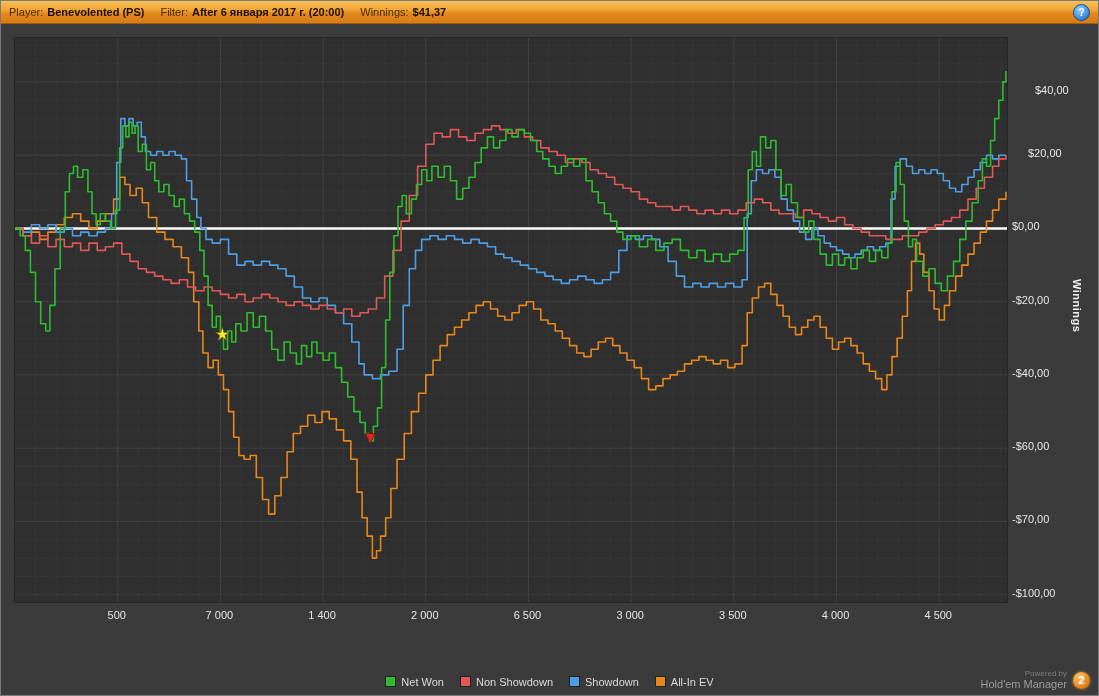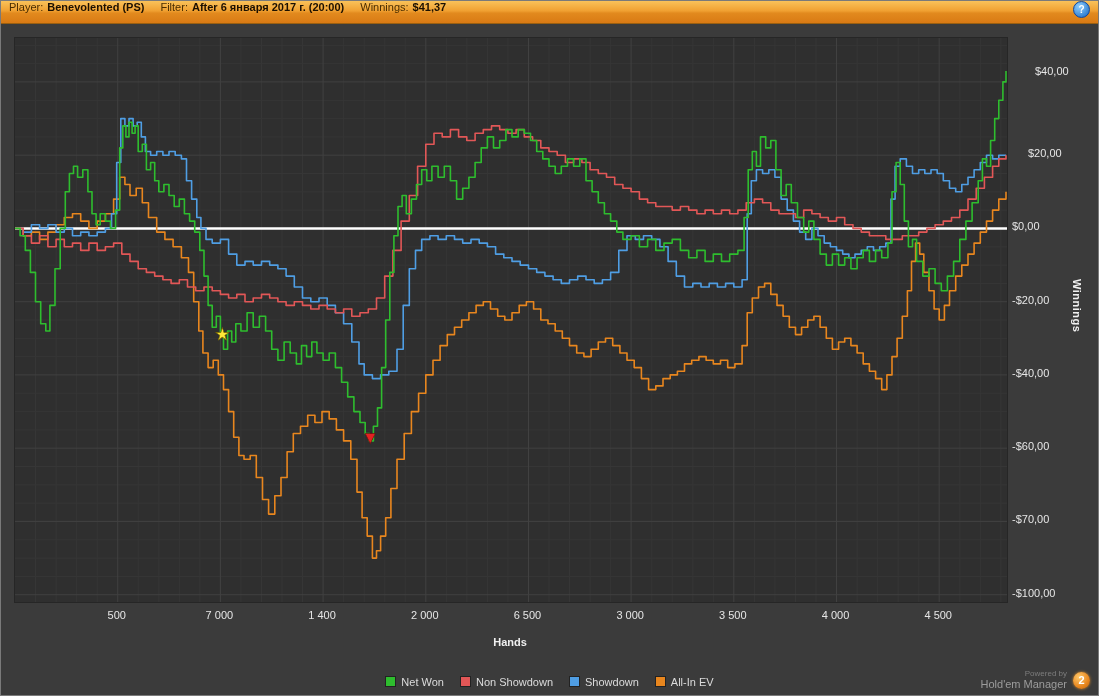--- a/index.html
+++ b/index.html
@@ -6,21 +6,21 @@
   .window{
     position:relative;width:1099px;height:696px;box-sizing:border-box;
     background:#3b3b3b;border:1px solid #7a7a7a;overflow:hidden;
     font-family:"Liberation Sans",sans-serif;
   }
   
   .topbar{
     position:absolute;top:0;left:0;right:0;height:23px;
     background:linear-gradient(#f9c25a,#f0a031 45%,#e28a1e 55%,#d97a14);
     border-bottom:1px solid #9a5f10;
-    display:flex;padding:0 8px;box-sizing:border-box;
+    display:flex;align-items:center;padding:0 8px;box-sizing:border-box;
     font-size:11px;color:#4a2d00;white-space:nowrap;
   }
   .tb-label{margin-right:4px;}
   .tb-value{font-weight:bold;color:#1c1000;margin-right:16px;}
   .topbar .spacer{flex:1;}
   .help-icon{
     width:15px;height:15px;border-radius:50%;
     background:radial-gradient(circle at 35% 30%,#8fd0ff,#1565c0);
     color:#fff;font-weight:bold;font-size:10px;line-height:15px;text-align:center;
     border:1px solid #0d47a1;cursor:pointer;
@@ -170,21 +170,21 @@
           <path d="M0.0 190.4L8.2 190.4L8.2 197.8L16.4 197.8L16.4 194.1L24.6 194.1L24.6 201.4L32.9 201.4L32.9 194.1L41.1 194.1L41.1 186.8L49.3 186.8L49.3 179.5L57.5 179.5L57.5 175.8L65.7 175.8L65.7 183.1L73.9 183.1L73.9 190.4L82.2 190.4L82.2 183.1L90.4 183.1L90.4 175.8L98.6 175.8L98.6 161.1L104.7 161.1L104.7 139.2L109.9 139.2L109.9 146.5L115.0 146.5L115.0 157.5L121.2 157.5L121.2 150.2L127.3 150.2L127.3 164.8L133.5 164.8L133.5 179.5L141.7 179.5L141.7 194.1L149.9 194.1L149.9 201.4L158.1 201.4L158.1 208.8L166.4 208.8L166.4 219.7L173.5 219.7L173.5 234.4L178.7 234.4L178.7 263.7L183.8 263.7L183.8 293.0L187.9 293.0L187.9 315.0L193.1 315.0L193.1 329.6L198.2 329.6L198.2 322.3L203.3 322.3L203.3 336.9L208.5 336.9L208.5 351.6L213.6 351.6L213.6 373.6L218.7 373.6L218.7 399.2L223.9 399.2L223.9 417.5L229.0 417.5L229.0 421.2L235.2 421.2L235.2 417.5L241.3 417.5L241.3 439.5L247.5 439.5L247.5 461.5L253.6 461.5L253.6 476.1L259.8 476.1L259.8 457.8L266.0 457.8L266.0 439.5L272.1 439.5L272.1 413.8L278.3 413.8L278.3 395.5L285.5 395.5L285.5 388.2L292.7 388.2L292.7 377.2L299.9 377.2L299.9 384.5L307.0 384.5L307.0 373.6L314.2 373.6L314.2 380.9L321.4 380.9L321.4 391.9L328.6 391.9L328.6 402.9L335.8 402.9L335.8 421.2L342.0 421.2L342.0 454.1L347.1 454.1L347.1 479.8L352.2 479.8L352.2 498.1L357.4 498.1L357.4 520.1L361.5 520.1L361.5 512.7L365.6 512.7L365.6 498.1L370.7 498.1L370.7 479.8L375.9 479.8L375.9 450.5L382.0 450.5L382.0 421.2L389.2 421.2L389.2 395.5L396.4 395.5L396.4 373.6L403.6 373.6L403.6 355.2L410.8 355.2L410.8 336.9L418.0 336.9L418.0 322.3L425.1 322.3L425.1 307.6L432.3 307.6L432.3 296.6L439.5 296.6L439.5 289.3L446.7 289.3L446.7 282.0L453.9 282.0L453.9 274.7L461.1 274.7L461.1 267.4L468.3 267.4L468.3 263.7L475.5 263.7L475.5 271.0L482.7 271.0L482.7 278.3L489.8 278.3L489.8 282.0L497.0 282.0L497.0 274.7L504.2 274.7L504.2 267.4L511.4 267.4L511.4 263.7L518.6 263.7L518.6 271.0L525.8 271.0L525.8 282.0L533.0 282.0L533.0 285.7L540.2 285.7L540.2 293.0L547.3 293.0L547.3 300.3L554.5 300.3L554.5 307.6L561.7 307.6L561.7 315.0L568.9 315.0L568.9 318.6L576.1 318.6L576.1 311.3L583.3 311.3L583.3 304.0L590.5 304.0L590.5 300.3L597.7 300.3L597.7 307.6L604.9 307.6L604.9 315.0L612.0 315.0L612.0 322.3L619.2 322.3L619.2 329.6L626.4 329.6L626.4 340.6L633.6 340.6L633.6 351.6L640.8 351.6L640.8 347.9L648.0 347.9L648.0 340.6L655.2 340.6L655.2 336.9L662.4 336.9L662.4 333.3L669.5 333.3L669.5 325.9L676.7 325.9L676.7 322.3L683.9 322.3L683.9 318.6L691.1 318.6L691.1 322.3L698.3 322.3L698.3 325.9L705.5 325.9L705.5 322.3L712.7 322.3L712.7 329.6L719.9 329.6L719.9 325.9L727.1 325.9L727.1 307.6L732.2 307.6L732.2 274.7L737.3 274.7L737.3 260.0L743.5 260.0L743.5 249.0L749.6 249.0L749.6 245.4L755.8 245.4L755.8 256.4L762.0 256.4L762.0 267.4L768.1 267.4L768.1 278.3L774.3 278.3L774.3 289.3L780.5 289.3L780.5 296.6L786.6 296.6L786.6 289.3L792.8 289.3L792.8 282.0L798.9 282.0L798.9 278.3L805.1 278.3L805.1 289.3L811.3 289.3L811.3 300.3L817.4 300.3L817.4 311.3L823.6 311.3L823.6 304.0L829.7 304.0L829.7 300.3L835.9 300.3L835.9 307.6L842.1 307.6L842.1 315.0L848.2 315.0L848.2 325.9L854.4 325.9L854.4 333.3L860.6 333.3L860.6 340.6L866.7 340.6L866.7 351.6L871.9 351.6L871.9 336.9L877.0 336.9L877.0 318.6L882.1 318.6L882.1 300.3L887.3 300.3L887.3 278.3L892.4 278.3L892.4 252.7L896.5 252.7L896.5 223.4L900.6 223.4L900.6 205.1L904.7 205.1L904.7 216.1L908.8 216.1L908.8 234.4L914.0 234.4L914.0 252.7L919.1 252.7L919.1 271.0L924.2 271.0L924.2 282.0L929.4 282.0L929.4 267.4L934.5 267.4L934.5 252.7L940.7 252.7L940.7 238.1L946.8 238.1L946.8 227.1L953.0 227.1L953.0 216.1L959.1 216.1L959.1 205.1L965.3 205.1L965.3 194.1L971.5 194.1L971.5 183.1L977.6 183.1L977.6 172.1L983.8 172.1L983.8 161.1L991.0 161.1L991.0 153.8" fill="none" stroke="#e8861e" stroke-width="1.6" stroke-linejoin="round"></path>
           <path d="M0.0 190.4L8.2 190.4L8.2 194.1L16.4 194.1L16.4 186.8L24.6 186.8L24.6 190.4L32.9 190.4L32.9 186.8L41.1 186.8L41.1 194.1L49.3 194.1L49.3 190.4L57.5 190.4L57.5 197.8L65.7 197.8L65.7 194.1L73.9 194.1L73.9 197.8L82.2 197.8L82.2 194.1L90.4 194.1L90.4 190.4L96.5 190.4L96.5 175.8L101.7 175.8L101.7 124.5L105.8 124.5L105.8 80.6L109.9 80.6L109.9 87.9L114.0 87.9L114.0 80.6L118.1 80.6L118.1 87.9L122.2 87.9L122.2 84.2L126.3 84.2L126.3 98.9L130.4 98.9L130.4 113.5L135.6 113.5L135.6 117.2L141.7 117.2L141.7 113.5L147.9 113.5L147.9 117.2L154.0 117.2L154.0 113.5L160.2 113.5L160.2 117.2L166.4 117.2L166.4 120.9L171.5 120.9L171.5 142.8L176.6 142.8L176.6 161.1L181.8 161.1L181.8 179.5L185.9 179.5L185.9 190.4L191.0 190.4L191.0 201.4L197.2 201.4L197.2 205.1L205.4 205.1L205.4 201.4L213.6 201.4L213.6 216.1L221.8 216.1L221.8 227.1L230.0 227.1L230.0 223.4L238.2 223.4L238.2 227.1L246.5 227.1L246.5 223.4L254.7 223.4L254.7 227.1L262.9 227.1L262.9 230.7L271.1 230.7L271.1 238.1L279.3 238.1L279.3 249.0L287.5 249.0L287.5 260.0L295.8 260.0L295.8 263.7L304.0 263.7L304.0 260.0L312.2 260.0L312.2 267.4L320.4 267.4L320.4 274.7L328.6 274.7L328.6 285.7L336.8 285.7L336.8 304.0L344.0 304.0L344.0 325.9L349.2 325.9L349.2 336.9L357.4 336.9L357.4 340.6L365.6 340.6L365.6 336.9L373.8 336.9L373.8 333.3L382.0 333.3L382.0 311.3L388.2 311.3L388.2 267.4L394.3 267.4L394.3 230.7L400.5 230.7L400.5 212.4L406.7 212.4L406.7 201.4L414.9 201.4L414.9 197.8L423.1 197.8L423.1 201.4L431.3 201.4L431.3 197.8L439.5 197.8L439.5 201.4L447.7 201.4L447.7 205.1L456.0 205.1L456.0 201.4L464.2 201.4L464.2 205.1L472.4 205.1L472.4 208.8L480.6 208.8L480.6 216.1L488.8 216.1L488.8 219.7L497.0 219.7L497.0 223.4L505.2 223.4L505.2 227.1L513.5 227.1L513.5 230.7L521.7 230.7L521.7 234.4L529.9 234.4L529.9 238.1L538.1 238.1L538.1 241.7L546.3 241.7L546.3 245.4L554.5 245.4L554.5 241.7L562.7 241.7L562.7 238.1L571.0 238.1L571.0 241.7L579.2 241.7L579.2 245.4L587.4 245.4L587.4 241.7L595.6 241.7L595.6 234.4L603.8 234.4L603.8 212.4L612.0 212.4L612.0 197.8L620.3 197.8L620.3 201.4L628.5 201.4L628.5 197.8L636.7 197.8L636.7 201.4L644.9 201.4L644.9 208.8L653.1 208.8L653.1 223.4L661.3 223.4L661.3 238.1L669.5 238.1L669.5 249.0L677.8 249.0L677.8 245.4L686.0 245.4L686.0 249.0L694.2 249.0L694.2 245.4L702.4 245.4L702.4 249.0L710.6 249.0L710.6 245.4L718.8 245.4L718.8 249.0L727.1 249.0L727.1 241.7L732.2 241.7L732.2 175.8L736.3 175.8L736.3 142.8L741.4 142.8L741.4 131.8L747.6 131.8L747.6 135.5L753.8 135.5L753.8 131.8L759.9 131.8L759.9 139.2L766.1 139.2L766.1 161.1L772.2 161.1L772.2 172.1L778.4 172.1L778.4 183.1L784.6 183.1L784.6 194.1L790.7 194.1L790.7 201.4L796.9 201.4L796.9 190.4L803.0 190.4L803.0 197.8L809.2 197.8L809.2 205.1L815.4 205.1L815.4 208.8L821.5 208.8L821.5 212.4L827.7 212.4L827.7 216.1L833.9 216.1L833.9 219.7L840.0 219.7L840.0 216.1L846.2 216.1L846.2 212.4L852.3 212.4L852.3 208.8L858.5 208.8L858.5 212.4L864.7 212.4L864.7 208.8L870.8 208.8L870.8 205.1L876.0 205.1L876.0 161.1L880.1 161.1L880.1 128.2L885.2 128.2L885.2 120.9L891.4 120.9L891.4 128.2L897.5 128.2L897.5 135.5L903.7 135.5L903.7 131.8L909.8 131.8L909.8 135.5L916.0 135.5L916.0 131.8L922.2 131.8L922.2 135.5L928.3 135.5L928.3 142.8L934.5 142.8L934.5 150.2L940.7 150.2L940.7 153.8L946.8 153.8L946.8 146.5L953.0 146.5L953.0 139.2L959.1 139.2L959.1 131.8L965.3 131.8L965.3 124.5L971.5 124.5L971.5 117.2L977.6 117.2L977.6 120.9L983.8 120.9L983.8 117.2L991.0 117.2L991.0 117.2" fill="none" stroke="#4f9ee4" stroke-width="1.6" stroke-linejoin="round"></path>
           <path d="M0.0 190.4L8.2 190.4L8.2 197.8L16.4 197.8L16.4 205.1L24.6 205.1L24.6 197.8L32.9 197.8L32.9 208.8L41.1 208.8L41.1 201.4L49.3 201.4L49.3 208.8L57.5 208.8L57.5 205.1L65.7 205.1L65.7 212.4L73.9 212.4L73.9 205.1L82.2 205.1L82.2 212.4L90.4 212.4L90.4 208.8L98.6 208.8L98.6 205.1L106.8 205.1L106.8 216.1L115.0 216.1L115.0 223.4L123.2 223.4L123.2 230.7L131.4 230.7L131.4 234.4L139.7 234.4L139.7 238.1L147.9 238.1L147.9 241.7L156.1 241.7L156.1 245.4L164.3 245.4L164.3 241.7L172.5 241.7L172.5 249.0L180.7 249.0L180.7 252.7L189.0 252.7L189.0 249.0L197.2 249.0L197.2 252.7L205.4 252.7L205.4 256.4L213.6 256.4L213.6 260.0L221.8 260.0L221.8 256.4L230.0 256.4L230.0 263.7L238.2 263.7L238.2 260.0L246.5 260.0L246.5 256.4L254.7 256.4L254.7 260.0L262.9 260.0L262.9 263.7L271.1 263.7L271.1 267.4L279.3 267.4L279.3 263.7L287.5 263.7L287.5 267.4L295.8 267.4L295.8 271.0L304.0 271.0L304.0 267.4L312.2 267.4L312.2 271.0L320.4 271.0L320.4 274.7L328.6 274.7L328.6 271.0L336.8 271.0L336.8 278.3L345.0 278.3L345.0 274.7L353.3 274.7L353.3 271.0L361.5 271.0L361.5 260.0L369.7 260.0L369.7 238.1L377.9 238.1L377.9 212.4L386.1 212.4L386.1 183.1L394.3 183.1L394.3 157.5L402.6 157.5L402.6 128.2L410.8 128.2L410.8 106.2L419.0 106.2L419.0 95.2L427.2 95.2L427.2 98.9L435.4 98.9L435.4 91.6L443.6 91.6L443.6 98.9L451.8 98.9L451.8 102.5L460.1 102.5L460.1 95.2L468.3 95.2L468.3 91.6L476.5 91.6L476.5 87.9L484.7 87.9L484.7 91.6L492.9 91.6L492.9 95.2L501.1 95.2L501.1 91.6L509.3 91.6L509.3 98.9L517.6 98.9L517.6 102.5L525.8 102.5L525.8 109.9L534.0 109.9L534.0 113.5L542.2 113.5L542.2 117.2L550.4 117.2L550.4 124.5L558.6 124.5L558.6 120.9L566.9 120.9L566.9 124.5L575.1 124.5L575.1 131.8L583.3 131.8L583.3 135.5L591.5 135.5L591.5 139.2L599.7 139.2L599.7 146.5L607.9 146.5L607.9 150.2L616.1 150.2L616.1 153.8L624.4 153.8L624.4 161.1L632.6 161.1L632.6 164.8L640.8 164.8L640.8 168.5L649.0 168.5L649.0 168.5L657.2 168.5L657.2 172.1L665.4 172.1L665.4 168.5L673.7 168.5L673.7 172.1L681.9 172.1L681.9 175.8L690.1 175.8L690.1 172.1L698.3 172.1L698.3 175.8L706.5 175.8L706.5 172.1L714.7 172.1L714.7 175.8L722.9 175.8L722.9 172.1L731.2 172.1L731.2 164.8L739.4 164.8L739.4 161.1L747.6 161.1L747.6 164.8L755.8 164.8L755.8 172.1L764.0 172.1L764.0 175.8L772.2 175.8L772.2 175.8L780.5 175.8L780.5 179.5L788.7 179.5L788.7 172.1L796.9 172.1L796.9 175.8L805.1 175.8L805.1 179.5L813.3 179.5L813.3 183.1L821.5 183.1L821.5 179.5L829.7 179.5L829.7 186.8L838.0 186.8L838.0 190.4L846.2 190.4L846.2 194.1L854.4 194.1L854.4 197.8L862.6 197.8L862.6 197.8L870.8 197.8L870.8 201.4L879.0 201.4L879.0 201.4L887.3 201.4L887.3 197.8L895.5 197.8L895.5 197.8L903.7 197.8L903.7 194.1L911.9 194.1L911.9 190.4L920.1 190.4L920.1 186.8L928.3 186.8L928.3 183.1L936.5 183.1L936.5 179.5L944.8 179.5L944.8 172.1L953.0 172.1L953.0 161.1L961.2 161.1L961.2 150.2L969.4 150.2L969.4 139.2L977.6 139.2L977.6 128.2L983.8 128.2L983.8 120.9L991.0 120.9L991.0 117.2" fill="none" stroke="#e25757" stroke-width="1.6" stroke-linejoin="round"></path>
           <path d="M0.0 190.4L5.1 190.4L5.1 197.8L10.3 197.8L10.3 212.4L15.4 212.4L15.4 234.4L20.5 234.4L20.5 263.7L25.7 263.7L25.7 285.7L30.8 285.7L30.8 293.0L34.9 293.0L34.9 267.4L40.0 267.4L40.0 230.7L45.2 230.7L45.2 190.4L50.3 190.4L50.3 153.8L54.4 153.8L54.4 135.5L58.5 135.5L58.5 128.2L62.6 128.2L62.6 139.2L67.8 139.2L67.8 131.8L72.9 131.8L72.9 153.8L77.0 153.8L77.0 175.8L81.1 175.8L81.1 186.8L85.2 186.8L85.2 175.8L90.4 175.8L90.4 183.1L95.5 183.1L95.5 190.4L100.6 190.4L100.6 172.1L104.7 172.1L104.7 109.9L107.8 109.9L107.8 87.9L110.9 87.9L110.9 98.9L114.0 98.9L114.0 84.2L117.1 84.2L117.1 95.2L120.1 95.2L120.1 87.9L123.2 87.9L123.2 113.5L127.3 113.5L127.3 106.2L131.4 106.2L131.4 131.8L135.6 131.8L135.6 124.5L139.7 124.5L139.7 142.8L143.8 142.8L143.8 153.8L148.9 153.8L148.9 146.5L154.0 146.5L154.0 157.5L159.2 157.5L159.2 168.5L164.3 168.5L164.3 161.1L169.4 161.1L169.4 175.8L174.6 175.8L174.6 183.1L179.7 183.1L179.7 194.1L184.8 194.1L184.8 212.4L189.0 212.4L189.0 238.1L193.1 238.1L193.1 267.4L197.2 267.4L197.2 289.3L201.3 289.3L201.3 278.3L205.4 278.3L205.4 296.6L208.5 296.6L208.5 311.3L212.6 311.3L212.6 293.0L216.7 293.0L216.7 304.0L220.8 304.0L220.8 285.7L225.9 285.7L225.9 293.0L232.1 293.0L232.1 274.7L238.2 274.7L238.2 289.3L244.4 289.3L244.4 278.3L250.6 278.3L250.6 293.0L256.7 293.0L256.7 311.3L262.9 311.3L262.9 322.3L269.1 322.3L269.1 304.0L275.2 304.0L275.2 315.0L281.4 315.0L281.4 325.9L286.5 325.9L286.5 307.6L291.6 307.6L291.6 318.6L296.8 318.6L296.8 304.0L301.9 304.0L301.9 315.0L308.1 315.0L308.1 322.3L314.2 322.3L314.2 315.0L320.4 315.0L320.4 329.6L326.6 329.6L326.6 344.3L332.7 344.3L332.7 358.9L338.9 358.9L338.9 373.6L345.0 373.6L345.0 384.5L350.2 384.5L350.2 395.5L354.3 395.5L354.3 402.9L358.4 402.9L358.4 388.2L362.5 388.2L362.5 369.9L366.6 369.9L366.6 329.6L370.7 329.6L370.7 282.0L374.8 282.0L374.8 234.4L378.9 234.4L378.9 197.8L383.0 197.8L383.0 168.5L387.1 168.5L387.1 157.5L391.3 157.5L391.3 175.8L396.4 175.8L396.4 161.1L401.5 161.1L401.5 146.5L406.7 146.5L406.7 131.8L411.8 131.8L411.8 142.8L416.9 142.8L416.9 128.2L423.1 128.2L423.1 139.2L429.3 139.2L429.3 128.2L435.4 128.2L435.4 142.8L441.6 142.8L441.6 161.1L447.7 161.1L447.7 150.2L453.9 150.2L453.9 139.2L460.1 139.2L460.1 124.5L466.2 124.5L466.2 109.9L472.4 109.9L472.4 98.9L478.5 98.9L478.5 109.9L484.7 109.9L484.7 102.5L490.9 102.5L490.9 91.6L497.0 91.6L497.0 98.9L503.2 98.9L503.2 91.6L509.3 91.6L509.3 95.2L515.5 95.2L515.5 102.5L521.7 102.5L521.7 113.5L527.8 113.5L527.8 120.9L534.0 120.9L534.0 128.2L540.2 128.2L540.2 135.5L546.3 135.5L546.3 128.2L552.5 128.2L552.5 120.9L558.6 120.9L558.6 128.2L564.8 128.2L564.8 120.9L571.0 120.9L571.0 142.8L577.1 142.8L577.1 153.8L583.3 153.8L583.3 164.8L589.4 164.8L589.4 175.8L595.6 175.8L595.6 183.1L601.8 183.1L601.8 194.1L607.9 194.1L607.9 201.4L616.1 201.4L616.1 197.8L624.4 197.8L624.4 208.8L632.6 208.8L632.6 201.4L640.8 201.4L640.8 212.4L649.0 212.4L649.0 205.1L657.2 205.1L657.2 201.4L665.4 201.4L665.4 212.4L673.7 212.4L673.7 219.7L681.9 219.7L681.9 212.4L690.1 212.4L690.1 223.4L698.3 223.4L698.3 216.1L706.5 216.1L706.5 223.4L714.7 223.4L714.7 216.1L722.9 216.1L722.9 212.4L729.1 212.4L729.1 179.5L733.2 179.5L733.2 131.8L737.3 131.8L737.3 113.5L741.4 113.5L741.4 128.2L745.5 128.2L745.5 98.9L750.7 98.9L750.7 109.9L755.8 109.9L755.8 102.5L760.9 102.5L760.9 131.8L766.1 131.8L766.1 157.5L771.2 157.5L771.2 146.5L776.3 146.5L776.3 164.8L782.5 164.8L782.5 179.5L788.7 179.5L788.7 194.1L793.8 194.1L793.8 183.1L798.9 183.1L798.9 201.4L805.1 201.4L805.1 216.1L811.3 216.1L811.3 227.1L817.4 227.1L817.4 216.1L823.6 216.1L823.6 227.1L829.7 227.1L829.7 219.7L835.9 219.7L835.9 230.7L842.1 230.7L842.1 219.7L848.2 219.7L848.2 212.4L854.4 212.4L854.4 223.4L860.6 223.4L860.6 212.4L866.7 212.4L866.7 219.7L872.9 219.7L872.9 205.1L877.0 205.1L877.0 153.8L881.1 153.8L881.1 124.5L885.2 124.5L885.2 146.5L889.3 146.5L889.3 183.1L893.4 183.1L893.4 208.8L897.5 208.8L897.5 201.4L901.6 201.4L901.6 223.4L907.8 223.4L907.8 238.1L914.0 238.1L914.0 230.7L920.1 230.7L920.1 245.4L926.3 245.4L926.3 252.7L932.4 252.7L932.4 238.1L938.6 238.1L938.6 223.4L944.8 223.4L944.8 201.4L950.9 201.4L950.9 183.1L957.1 183.1L957.1 164.8L963.2 164.8L963.2 142.8L967.4 142.8L967.4 120.9L971.5 120.9L971.5 128.2L975.6 128.2L975.6 102.5L979.7 102.5L979.7 80.6L983.8 80.6L983.8 62.3L987.9 62.3L987.9 43.9L991.0 43.9L991.0 33.0" fill="none" stroke="#2ebd2e" stroke-width="1.6" stroke-linejoin="round"></path>
           <text x="207.4" y="301.6" text-anchor="middle" font-size="17" fill="#ffe838" stroke="#7a6a00" stroke-width="0.6" font-family="&quot;DejaVu Sans&quot;, sans-serif">★</text>
           <text x="355.3" y="404.2" text-anchor="middle" font-size="13" fill="#e32222" stroke="#7a0c0c" stroke-width="0.6" font-family="&quot;DejaVu Sans&quot;, sans-serif">▼</text>
         </svg>
     </div>
 
     <div class="y-ticks" id="y-ticks">
-        <div class="y-tick" style="top: 28px; padding-left: 23px;">$40,00</div>
+        <div class="y-tick" style="top: 47px; padding-left: 23px;">$40,00</div>
         <div class="y-tick" style="top: 110.195px; padding-left: 16px;">$20,00</div>
         <div class="y-tick" style="top: 183.442px;">$0,00</div>
         <div class="y-tick" style="top: 256.688px;">-$20,00</div>
         <div class="y-tick" style="top: 329.935px;">-$40,00</div>
         <div class="y-tick" style="top: 403.182px;">-$60,00</div>
         <div class="y-tick" style="top: 476.429px;">-$70,00</div>
         <div class="y-tick" style="top: 549.675px;">-$100,00</div>
       </div>
     <div class="ylabel">Winnings</div>
 
@@ -192,21 +192,20 @@
         <div class="x-tick" style="left: 102.692px;">500</div>
         <div class="x-tick" style="left: 205.383px;">7 000</div>
         <div class="x-tick" style="left: 308.075px;">1 400</div>
         <div class="x-tick" style="left: 410.766px;">2 000</div>
         <div class="x-tick" style="left: 513.458px;">6 500</div>
         <div class="x-tick" style="left: 616.149px;">3 000</div>
         <div class="x-tick" style="left: 718.841px;">3 500</div>
         <div class="x-tick" style="left: 821.532px;">4 000</div>
         <div class="x-tick" style="left: 924.224px;">4 500</div>
       </div>
-    <div class="xlabel">Hands</div>
 
     <div class="legend" id="legend">
         <div class="legend-item">
           <span class="swatch" style="background: rgb(46, 189, 46);"></span>
           <span>Net Won</span>
         </div>
         <div class="legend-item">
           <span class="swatch" style="background: rgb(226, 87, 87);"></span>
           <span>Non Showdown</span>
         </div>

